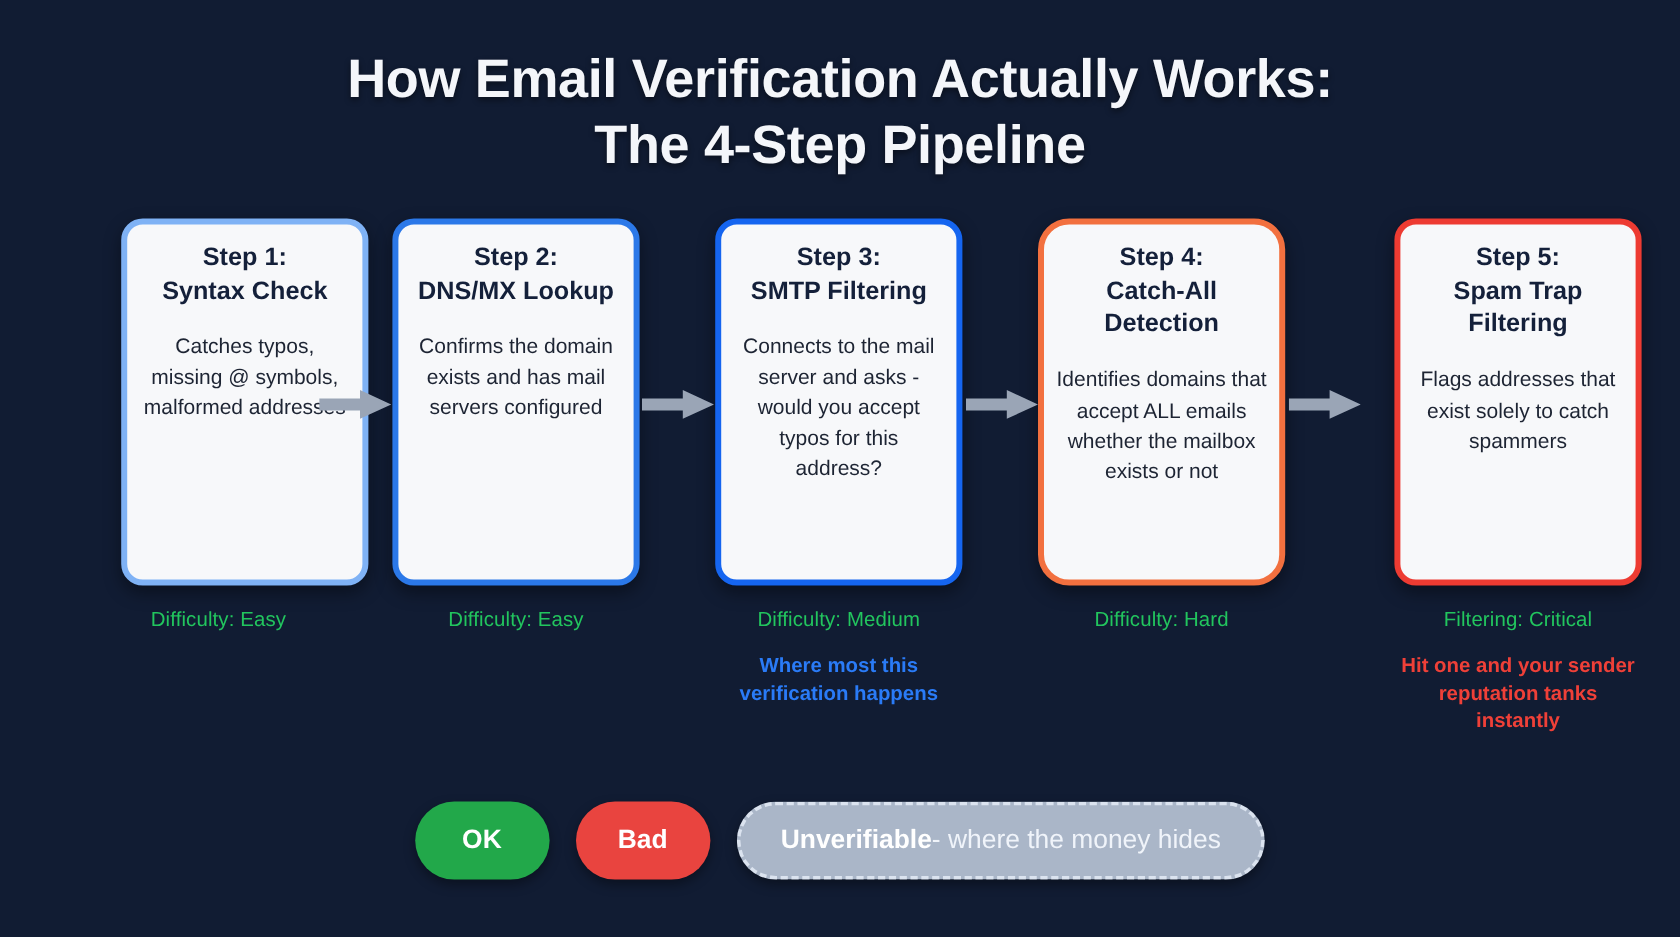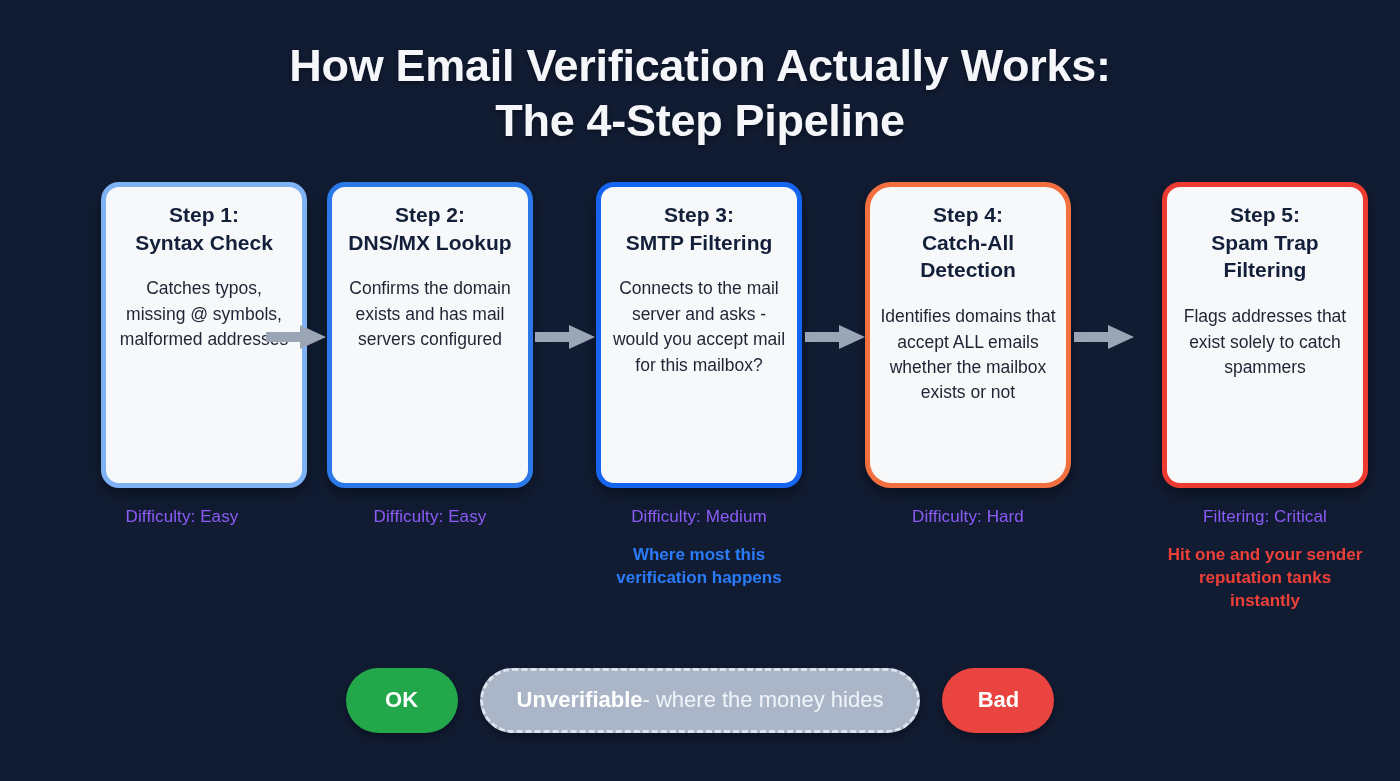--- a/index.html
+++ b/index.html
@@ -87,21 +87,21 @@
     color: #1d2433;
     font-size: 17.5px;
     line-height: 1.45;
     text-align: center;
   }
 
   .difficulty {
     margin-top: 19px;
     width: 100%;
     text-align: center;
-    color: #8b5cf6;
+    color: #22c55e;
     font-size: 17px;
     letter-spacing: 0.1px;
   }
 
   .note {
     margin-top: 16px;
     width: 100%;
     text-align: center;
     font-size: 17px;
     font-weight: bold;
@@ -200,21 +200,21 @@
         <div class="card-body">Confirms the domain exists and has mail servers configured</div>
       </div>
       <div class="difficulty">Difficulty: Easy</div>
 
     </div>
 
     <div class="step s3">
       <div class="card" style="border-color: rgb(21, 101, 240);">
         <div class="card-title">Step 3:
 SMTP Filtering</div>
-        <div class="card-body">Connects to the mail server and asks - would you accept mail for this mailbox?</div>
+        <div class="card-body">Connects to the mail server and asks - would you accept typos for this address?</div>
       </div>
       <div class="difficulty">Difficulty: Medium</div>
       <div class="note" style="color: rgb(42, 123, 247);">Where most this verification happens</div>
     </div>
 
     <div class="step s4">
       <div class="card" style="border-color: rgb(242, 112, 63); border-radius: 26px;">
         <div class="card-title">Step 4:
 Catch-All Detection</div>
         <div class="card-body">Identifies domains that accept ALL emails whether the mailbox exists or not</div>
@@ -252,22 +252,22 @@
           <polygon points="0,8 34,8 34,1 60,13 34,25 34,18 0,18" fill="#9aa5b6"></polygon>
         </svg>
     </div>
 
   </div>
 
   <div class="legend">
     <div class="pill ok" style="background: rgb(34, 168, 74);">
       <span>OK</span>
     </div>
+    <div class="pill bad" style="background: rgb(233, 68, 63);">
+      <span>Bad</span>
+    </div>
     <div class="pill unverifiable" style="background: rgb(170, 182, 200);">
       <span class="strong">Unverifiable</span>
         <span class="rest"> - where the money hides</span>
     </div>
-    <div class="pill bad" style="background: rgb(233, 68, 63);">
-      <span>Bad</span>
-    </div>
   </div>
 
 </div>
 
 </body></html>

